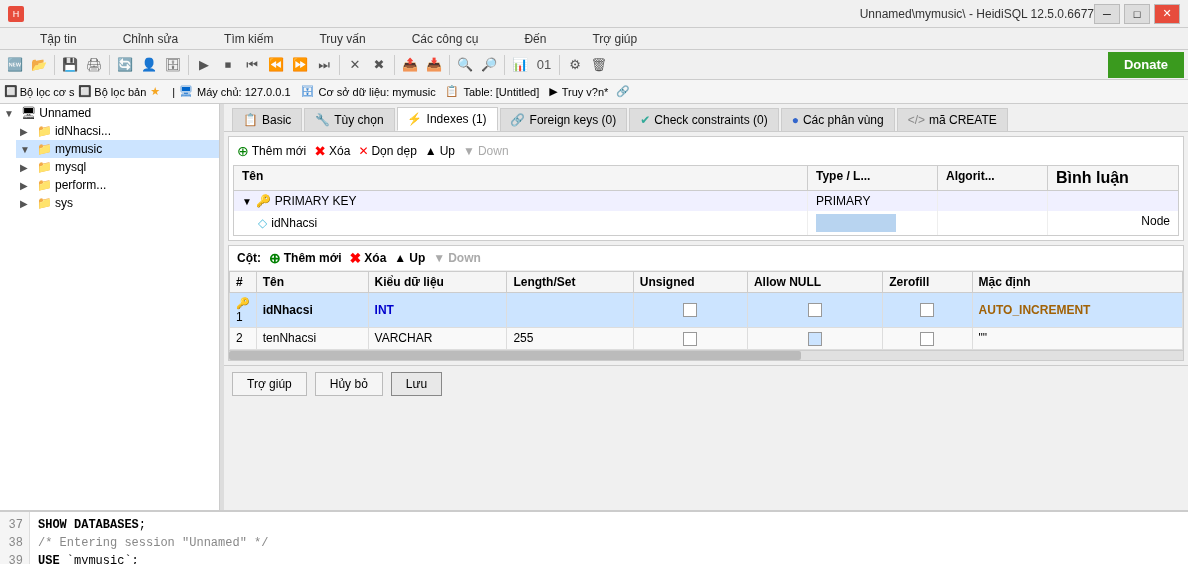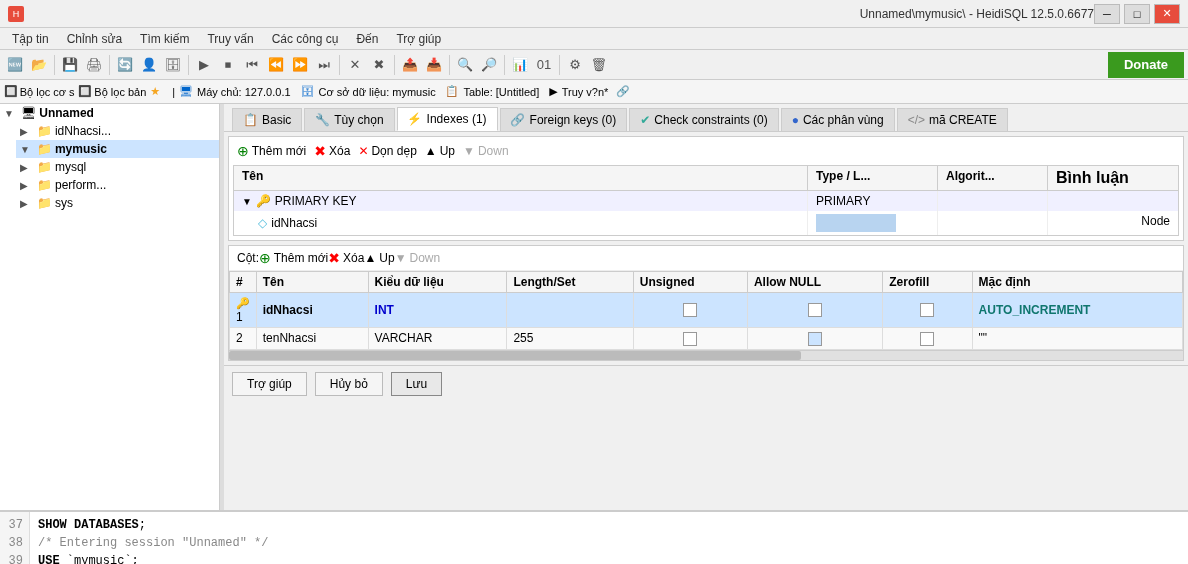--- a/index.html
+++ b/index.html
@@ -8,21 +8,21 @@
     
     .titlebar { background: #f0f0f0; height: 28px; display: flex; align-items: center; padding: 0 8px; border-bottom: 1px solid #ccc; }
     .titlebar-icon { width: 16px; height: 16px; background: #e74c3c; border-radius: 2px; margin-right: 6px; display: flex; align-items: center; justify-content: center; font-size: 9px; color: white; }
     .titlebar-title { font-size: 12px; color: #333; flex: 1; text-align: right; }
     .titlebar-controls { display: flex; gap: 4px; }
     .titlebar-btn { width: 26px; height: 20px; background: #ddd; border: 1px solid #bbb; display: flex; align-items: center; justify-content: center; font-size: 11px; cursor: pointer; }
     .titlebar-btn.close { background: #e74c3c; color: white; }
 
     
     .menubar { background: #f0f0f0; height: 22px; display: flex; align-items: center; padding: 0 4px; border-bottom: 1px solid #ccc; gap: 2px; }
-    .menu-item { padding: 2px 8px; font-size: 12px; cursor: pointer; color: #333; }
+    .menu-item { padding: 2px 8px; font-size: 12px; cursor: pointer; color: #333; margin-left: 28px; }
 
     
     .toolbar { background: #f0f0f0; height: 30px; display: flex; align-items: center; padding: 2px 4px; border-bottom: 1px solid #ccc; gap: 2px; }
     .toolbar-btn { width: 22px; height: 22px; background: transparent; border: 1px solid transparent; display: flex; align-items: center; justify-content: center; font-size: 13px; cursor: pointer; color: #555; }
     .toolbar-sep { width: 1px; height: 20px; background: #ccc; margin: 0 2px; }
     .donate-btn { background: #3a9a1e; color: white; font-size: 13px; font-weight: bold; padding: 4px 16px; border: none; cursor: pointer; margin-left: auto; height: 26px; }
 
     
     .dbbar { background: #f5f5f5; height: 24px; display: flex; align-items: center; padding: 0 4px; border-bottom: 1px solid #ccc; gap: 4px; font-size: 11px; }
     .dbbar-star { color: #f5a623; }
@@ -30,35 +30,35 @@
     
     .main-layout { display: flex; height: calc(564px - 28px - 22px - 30px - 24px - 28px - 26px); }
 
     
     .sidebar { width: 220px; background: white; border-right: 1px solid #ccc; overflow-y: auto; flex-shrink: 0; font-size: 12px; }
     .sidebar-item { display: flex; align-items: center; padding: 2px 4px; cursor: pointer; gap: 3px; }
     .sidebar-item.selected { background: #cce4ff; }
     .tree-expand { width: 14px; font-size: 10px; color: #555; }
     .tree-icon { font-size: 12px; }
     .tree-label { font-size: 12px; }
-    .tree-bold { font-weight: bold; }
+    .tree-bold { font-weight: normal; }
     .indent1 { margin-left: 16px; }
 
     
     .tabs { display: flex; background: #f0f0f0; border-bottom: 1px solid #ccc; height: 28px; align-items: flex-end; padding: 0 8px; gap: 2px; }
     .tab { padding: 4px 10px; background: #ddd; border: 1px solid #ccc; border-bottom: none; font-size: 12px; cursor: pointer; display: flex; align-items: center; gap: 4px; }
     .tab.active { background: white; border-bottom: 1px solid white; }
     .cols-table { width: 100%; border-collapse: collapse; font-size: 12px; }
     .cols-table th { background: #f5f5f5; border: 1px solid #ccc; padding: 3px 6px; text-align: left; font-weight: bold; font-size: 12px; }
     .cols-table td { border: 1px solid #ddd; padding: 3px 6px; font-size: 12px; }
     .cols-table tr:nth-child(even) td { background: #f9f9f9; }
     .cols-table tr.selected td { background: #cce4ff; }
     .checkbox { width: 14px; height: 14px; border: 1px solid #999; display: inline-block; background: white; vertical-align: middle; }
     .col-type-blue { color: #0000cc; font-weight: bold; }
-    .col-auto { color: #0f766e; font-weight: bold; }
+    .col-auto { color: #a16207; font-weight: bold; }
     .btn { padding: 4px 14px; font-size: 12px; border: 1px solid #bbb; background: #f5f5f5; cursor: pointer; }
     .btn-primary { background: #e8e8e8; border-color: #888; }
 
     
     .sql-editor { height: 80px; background: #fff; border-top: 2px solid #ccc; font-family: 'Courier New', monospace; font-size: 12px; overflow: hidden; display: flex; }
     .line-numbers { background: #f5f5f5; padding: 4px 6px; border-right: 1px solid #ddd; color: #888; font-size: 12px; line-height: 18px; min-width: 30px; text-align: right; }
     .sql-content { padding: 4px 8px; flex: 1; line-height: 18px; }
     .sql-keyword { color: #000000; font-weight: bold; }
     .sql-comment { color: #888; }
 
@@ -275,21 +275,21 @@
               <div style="background:#b8d4f0;width:80px;height:18px;"></div>
             </div>
             <div style="padding:3px 8px;font-size:12px;border-right:1px solid #eee;"></div>
             <div style="padding:3px 8px;font-size:12px;text-align:right;">Node</div>
           </div>
         </div>
       </div>
 
       <div style="background:white;border:1px solid #ccc;margin:2px 4px 4px 4px;display:flex;flex-direction:column;">
 
-        <div style="display:flex;align-items:center;gap:0;padding:4px 8px;font-size:12px;border-bottom:1px solid #eee;">
+        <div style="display:flex;align-items:center;gap:8px;padding:4px 8px;font-size:12px;border-bottom:1px solid #eee;font-weight:bold;">
           <span>Cột:</span>
           <span style="display:flex;align-items:center;gap:3px;cursor:pointer;">
             <span style="color:green;font-size:14px;">⊕</span>
             <span>Thêm mới</span>
           </span>
           <span style="display:flex;align-items:center;gap:3px;cursor:pointer;">
             <span style="color:red;font-size:14px;">✖</span>
             <span>Xóa</span>
           </span>
           <span style="display:flex;align-items:center;gap:3px;cursor:pointer;">

